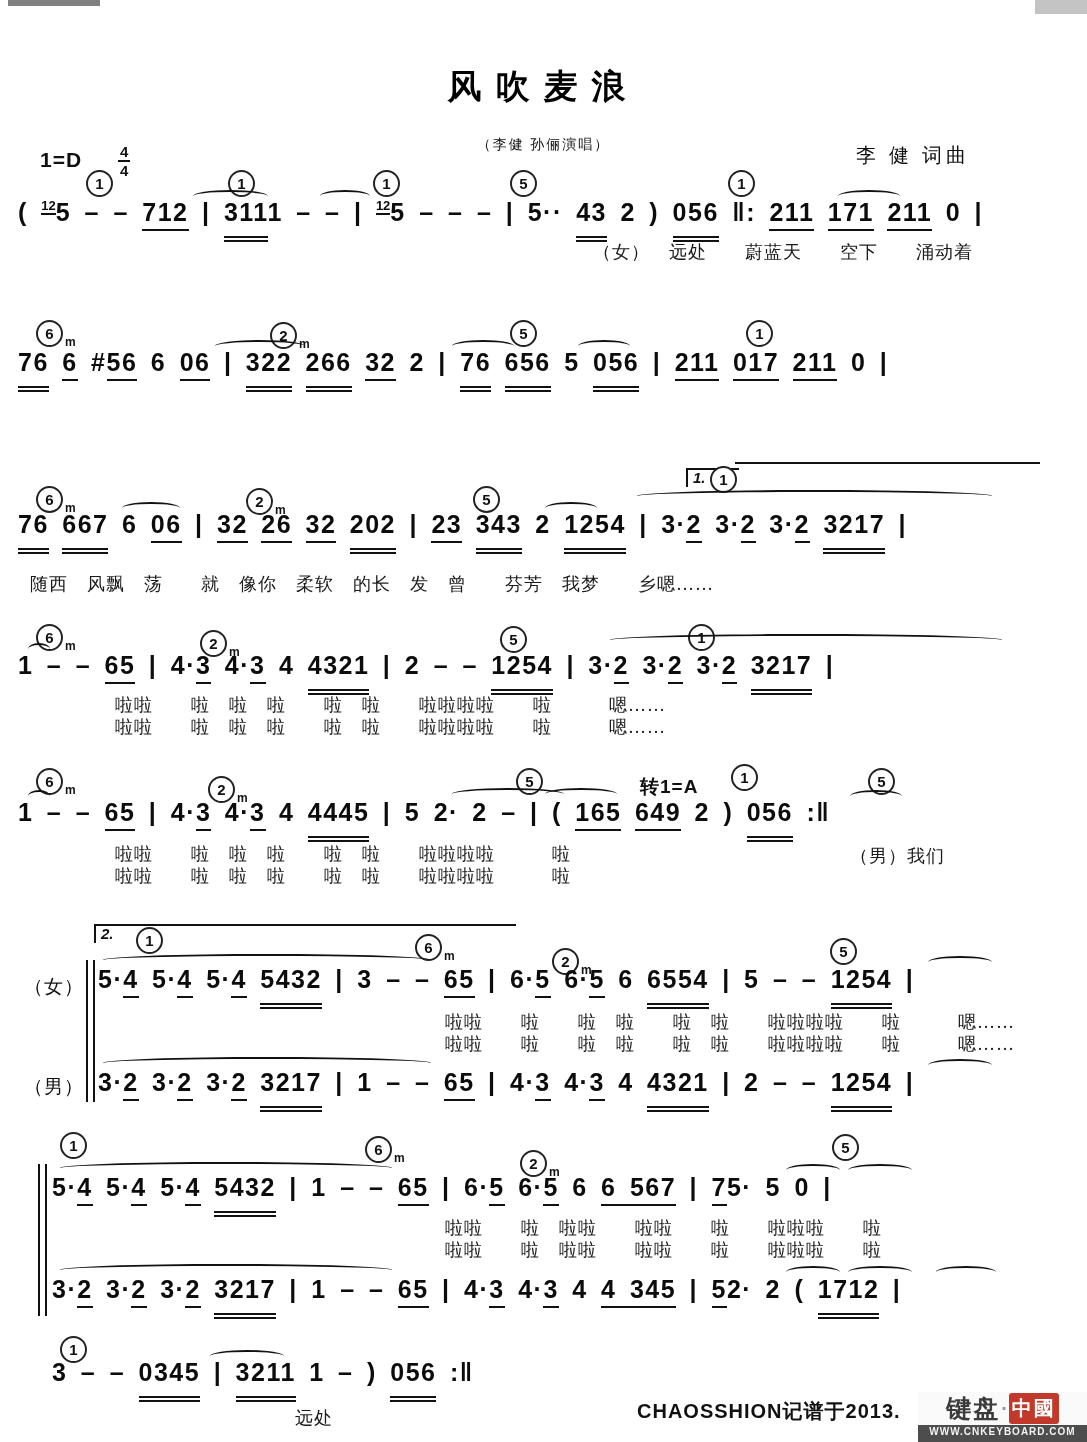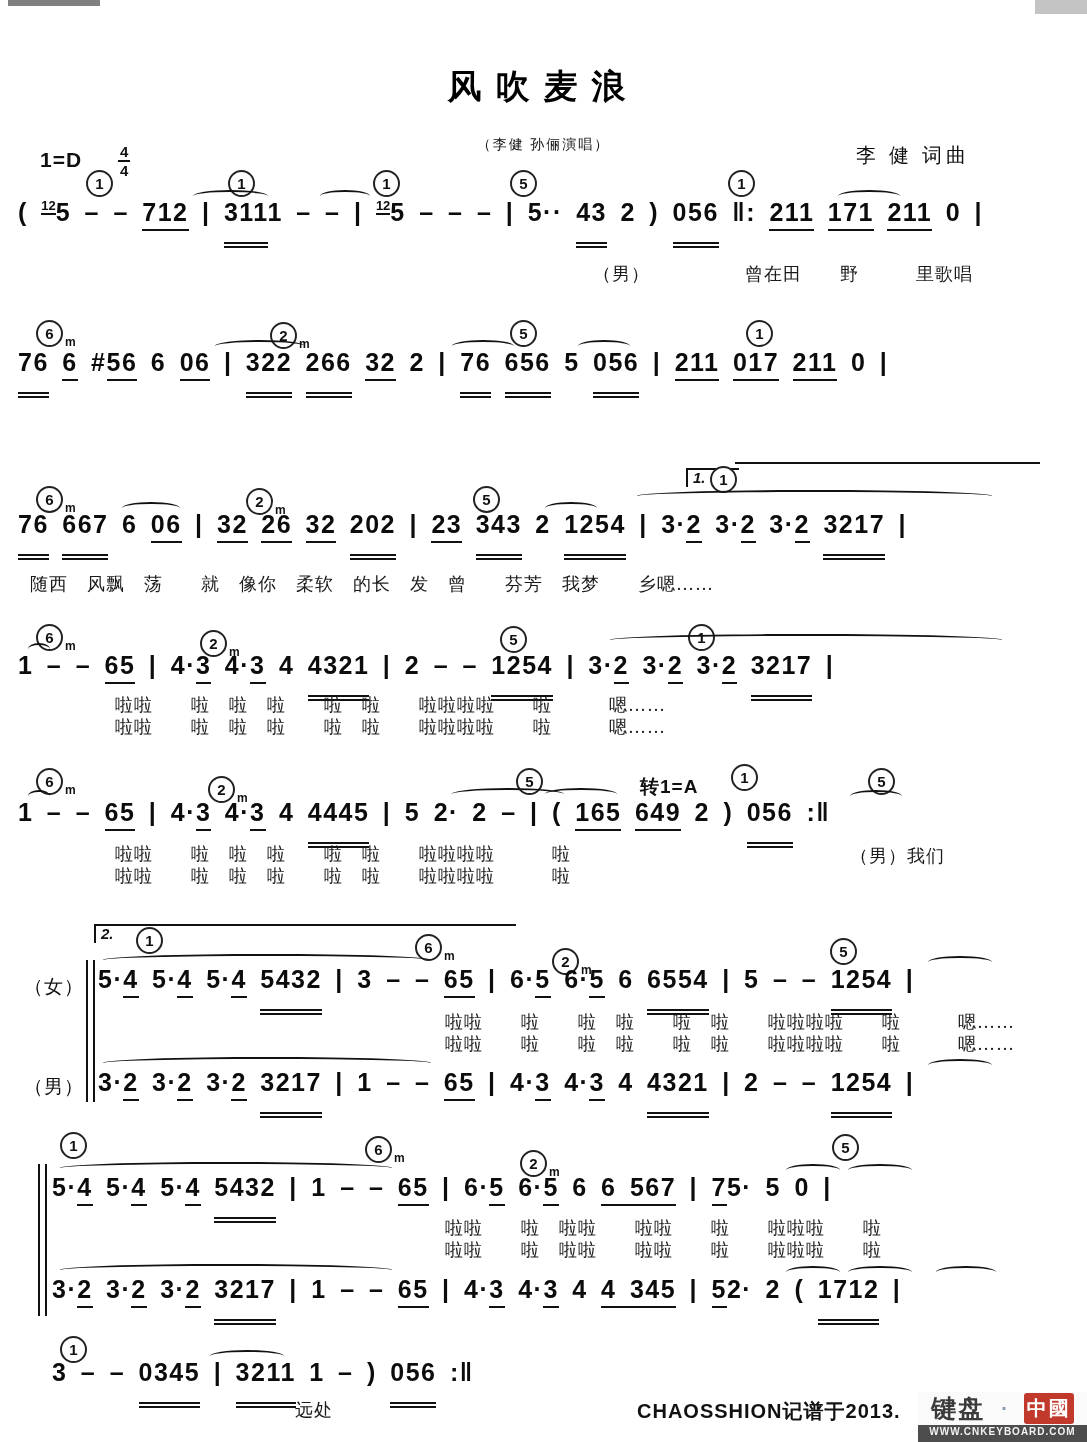--- a/index.html
+++ b/index.html
@@ -14,41 +14,41 @@
           font-size:20px;letter-spacing:4px;}
   .keysig{position:absolute;top:148px;left:40px;font-weight:bold;font-size:21px;letter-spacing:1px;}
   .meter{position:absolute;top:144px;left:118px;display:inline-flex;flex-direction:column;
          align-items:center;font-weight:bold;font-size:15px;line-height:15px;}
   .meter .mt{border-bottom:2px solid #111;padding:0 2px 1px 2px;}
   .meter .mb{padding-top:1px;}
   .sys{position:absolute;left:0;width:1087px;}
   .notes{position:absolute;font-weight:bold;font-size:25px;letter-spacing:1.5px;word-spacing:5px;
          white-space:nowrap;font-family:"Liberation Sans",sans-serif;color:#0c0c0c;}
   .notes .u1{border-bottom:2px solid #111;padding-bottom:3px;}
-  .notes .u2{border-bottom:6px double #111;padding-bottom:16px;}
+  .notes .u2{border-bottom:6px double #111;padding-bottom:10px;}
   .notes .grace{font-size:13px;position:relative;top:-11px;border-bottom:2px solid #111;
                 letter-spacing:0;word-spacing:0;}
   .lyrics{position:absolute;font-family:"Liberation Serif",serif;font-size:18px;
           white-space:nowrap;letter-spacing:1px;color:#1a1a1a;}
   .chordc{position:absolute;display:flex;align-items:flex-start;}
   .circle{width:23px;height:23px;border:2px solid #222;border-radius:50%;font-size:15px;
           font-weight:bold;display:flex;align-items:center;justify-content:center;background:#fff;}
   .msub{font-size:12px;font-weight:bold;margin-top:15px;margin-left:2px;}
   .translabel{font-size:19px;font-weight:bold;letter-spacing:1px;}
   .arc{position:absolute;height:10px;border-top:2px solid #111;border-radius:100% 100% 0 0;}
   .brace{position:absolute;width:5px;border-left:2px solid #111;border-right:2px solid #111;}
   .vlabel{position:absolute;font-family:"Liberation Serif",serif;font-size:19px;letter-spacing:1px;}
   .ending{position:absolute;border-left:2px solid #111;border-top:2px solid #111;height:17px;
           padding-left:5px;font-size:15px;font-style:italic;font-weight:bold;line-height:16px;}
   .topline{position:absolute;border-top:2px solid #111;height:0;}
   .footer-credit{position:absolute;top:1398px;left:637px;font-weight:bold;font-size:20px;
                  letter-spacing:1px;}
   .logo{position:absolute;left:918px;top:1392px;width:169px;height:50px;display:flex;
         flex-direction:column;background:#fafafa;}
-  .logo-top{flex:1;display:flex;align-items:center;justify-content:center;gap:16px;}
+  .logo-top{flex:1;display:flex;align-items:center;justify-content:center;gap:1px;}
   .logo-dark{color:#3b3b3b;font-weight:bold;font-size:25px;font-family:"Liberation Serif",serif;letter-spacing:2px;}
   .logo-dot{color:#8a9bb0;font-size:20px;font-weight:bold;}
   .logo-red{color:#fff;background:#c0392b;font-weight:bold;font-size:20px;
             font-family:"Liberation Serif",serif;padding:2px 3px;border-radius:3px;letter-spacing:2px;}
   .logo-bar{height:30px;background:#4d4d4d;color:#f2f2f2;font-size:10px;line-height:14px;
             text-align:center;letter-spacing:1px;font-weight:bold;}
 </style>
 </head>
 <body>
 
@@ -78,21 +78,21 @@
       <div class="chordc" style="left: 510px; top: 2px;">
         <div class="circle">5</div>
       </div>
       <div class="chordc" style="left: 728px; top: 2px;">
         <div class="circle">1</div>
       </div>
       <div class="arc" style="left: 193px; width: 75px; top: 22px;"></div>
       <div class="arc" style="left: 320px; width: 50px; top: 22px;"></div>
       <div class="arc" style="left: 838px; width: 62px; top: 22px;"></div>
       <div class="notes" style="left: 18px; top: 30px;"><span>( </span><span class="grace">12</span><span>5 – – </span><span class="u1">712</span><span> | </span><span class="u2">311</span><span>1 – – | </span><span class="grace">12</span><span>5 – – – | 5·· </span><span class="u2">43</span><span> 2 ) </span><span class="u2">056</span><span> ‖: </span><span class="u1">211</span><span> </span><span class="u1">171</span><span> </span><span class="u1">211</span><span> 0 |</span></div>
-      <div class="lyrics" style="left: 593px; top: 94px;">（男）　　　　　曾在田　　野　　　里歌唱</div>
+      <div class="lyrics" style="left: 593px; top: 72px;">（女）　远处　　蔚蓝天　　空下　　涌动着</div>
     </div>
     <div class="sys" style="top: 318px; height: 125px;">
       <div class="chordc" style="left: 36px; top: 2px;">
         <div class="circle">6</div>
         <span class="msub">m</span>
       </div>
       <div class="chordc" style="left: 270px; top: 4px;">
         <div class="circle">2</div>
         <span class="msub">m</span>
       </div>
@@ -236,21 +236,21 @@
       <div class="notes" style="left: 52px; top: 147px;"><span>3·</span><span class="u1">2</span><span> 3·</span><span class="u1">2</span><span> 3·</span><span class="u1">2</span><span> </span><span class="u2">3217</span><span> | 1 – – </span><span class="u1">65</span><span> | 4·</span><span class="u1">3</span><span> 4·</span><span class="u1">3</span><span> 4 </span><span class="u1">4 345</span><span> | </span><span class="u1">5</span><span>2· 2 ( </span><span class="u2">1712</span><span> |</span></div>
       <div class="lyrics" style="left: 445px; top: 88px;">啦啦　　啦　啦啦　　啦啦　　啦　　啦啦啦　　啦</div>
       <div class="lyrics" style="left: 445px; top: 110px;">啦啦　　啦　啦啦　　啦啦　　啦　　啦啦啦　　啦</div>
     </div>
     <div class="sys" style="top: 1332px; height: 85px;">
       <div class="chordc" style="left: 60px; top: 4px;">
         <div class="circle">1</div>
       </div>
       <div class="arc" style="left: 210px; width: 74px; top: 18px;"></div>
       <div class="notes" style="left: 52px; top: 26px;"><span>3 – – </span><span class="u2">0345</span><span> | </span><span class="u2">3211</span><span> 1 – ) </span><span class="u2">056</span><span> :‖</span></div>
-      <div class="lyrics" style="left: 295px; top: 66px; text-align: right;">远处</div>
+      <div class="lyrics" style="left: 295px; top: 74px; text-align: right;">远处</div>
     </div>
   </div>
 
 <div class="footer-credit">CHAOSSHION记谱于2013.</div>
 <div class="logo">
   <div class="logo-top">
     <span class="logo-dark">键盘</span>
     <span class="logo-dot">·</span>
     <span class="logo-red">中國</span>
   </div>

